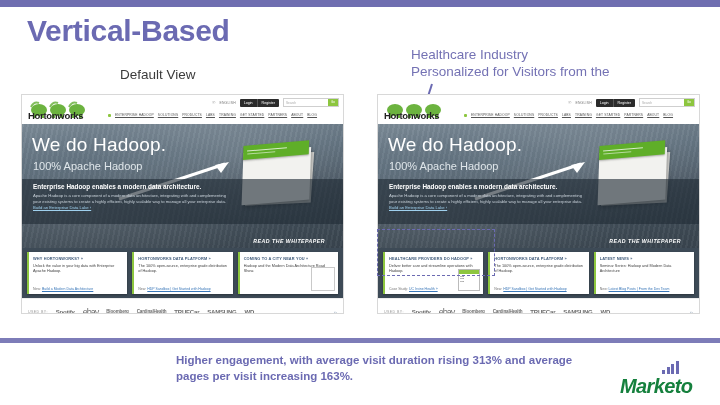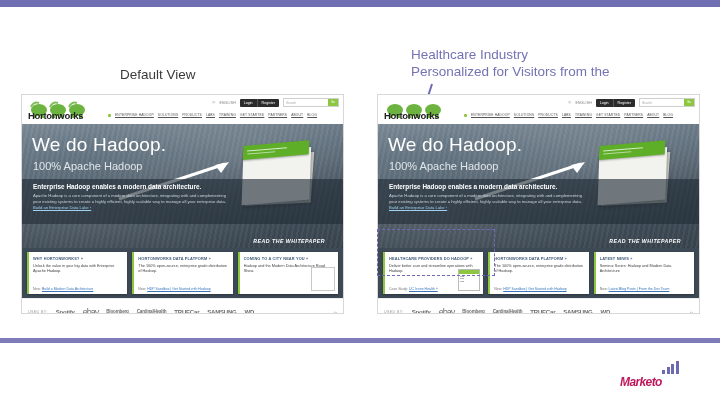--- a/index.html
+++ b/index.html
@@ -119,33 +119,34 @@
   .usedby .lg.sm{font-size:4.6px;}
   .usedby .lg.ebay{font-size:9px;font-weight:normal;letter-spacing:-1px;}
   .usedby .nxt{margin-left:auto;font-size:5px;color:#9ab;}
   .foot-strip{height:13px;background:#eef0f1;}
 
   
   .kicker{
     position:absolute;left:176px;top:352px;width:420px;
     font-size:11.5px;font-weight:bold;color:#6b6ab2;line-height:16px;
   }
-  .mk-word{position:absolute;left:620px;top:375px;font-size:12px;font-weight:bold;
-           font-style:italic;color:#be185d;letter-spacing:-.6px;}
+  .mk-word{position:absolute;left:620px;top:375px;font-size:20px;font-weight:bold;
+           font-style:italic;color:#15803d;letter-spacing:-.6px;}
   .mk-bars{position:absolute;left:662px;top:360px;display:flex;align-items:flex-end;gap:1.5px;height:14px;}
   .mk-bars i{display:block;width:3px;background:#6b6ab2;}
 </style>
 </head>
 <body>
 
 <div class="slide">
 
   <div class="top-rule"></div>
   <div class="bottom-rule"></div>
 
+  <div class="slide-title">Vertical-Based</div>
   <div class="col-label-left">Default View</div>
   <div class="col-label-right" id="rightcap">
       <div>Healthcare Industry</div>
       <div>Personalized for Visitors from the</div>
     </div>
 
   <svg class="pointer-line" viewBox="0 0 80 160">
     <line x1="62" y1="4" x2="14" y2="152" stroke="#6b6ab2" stroke-width="2"></line>
   </svg>
 
@@ -355,20 +356,21 @@
         <span class="lg">TRUECar</span>
         <span class="lg">SAMSUNG</span>
         <span class="lg">WD</span>
         <span class="nxt">››</span>
       </div>
     <div class="foot-strip"></div>
   </div>
 
   <div class="dash-box"></div>
 
+  <div class="kicker">Higher engagement, with average visit duration rising 313% and average pages per visit increasing 163%.</div>
 
   <div class="mk-word">Marketo</div>
   <div class="mk-bars">
     <i style="height:4px"></i>
       <i style="height:7px"></i>
       <i style="height:10px"></i>
       <i style="height:13px"></i>
   </div>
 </div>
 

